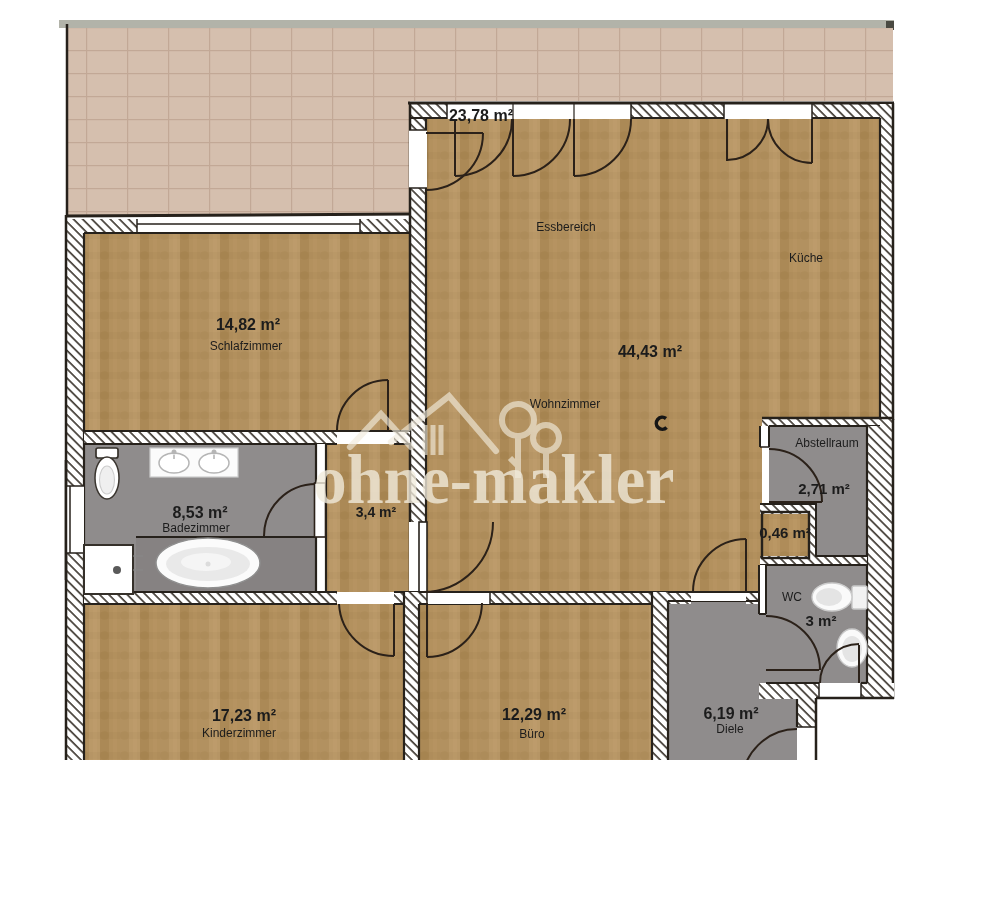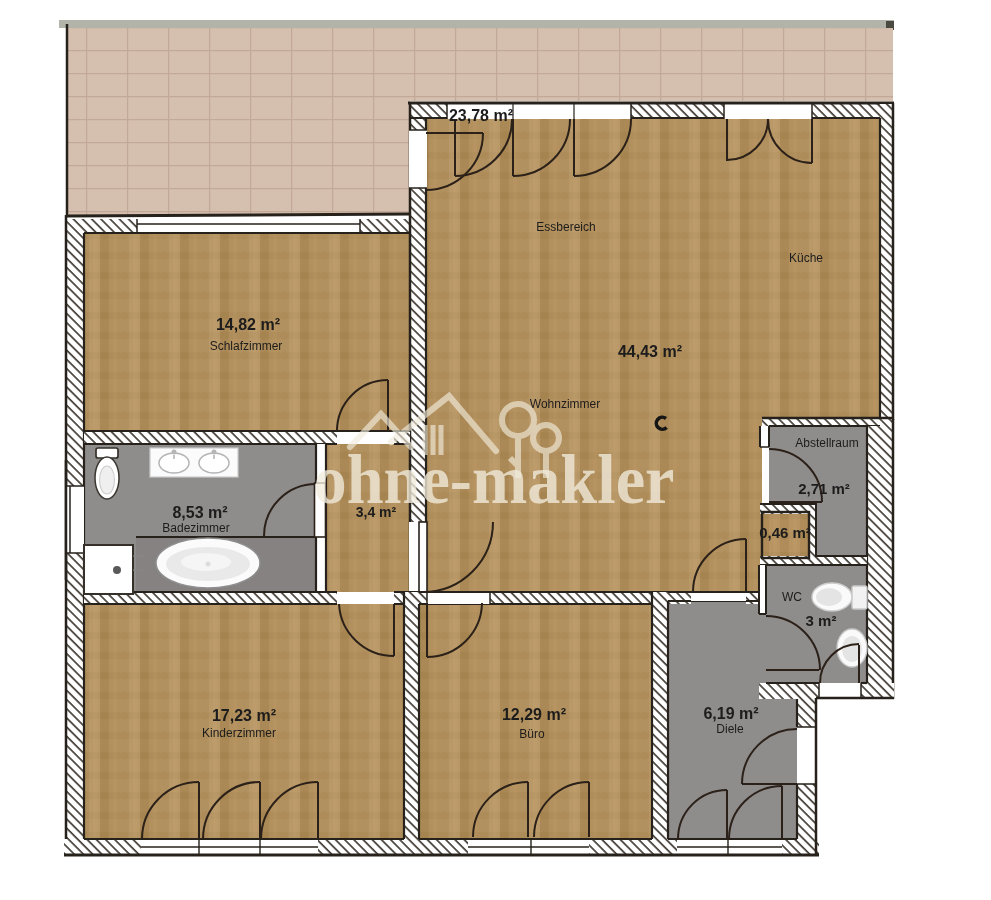--- a/index.html
+++ b/index.html
@@ -1,16 +1,16 @@
 <!DOCTYPE html>
 <html><head>
 <meta charset="utf-8">
 <style>
   html,body{margin:0;padding:0;background:#ffffff;}
-  #page{width:991px;height:900px;position:relative;font-family:"Liberation Sans", sans-serif;}
+  #page{width:991px;height:760px;position:relative;font-family:"Liberation Sans", sans-serif;}
   svg{display:block;}
   .area{font-family:"Liberation Sans", sans-serif;fill:#1c1c1c;font-size:16px;font-weight:bold;}
   .a15{font-size:15px;}
   .a14{font-size:14px;}
   .name{font-family:"Liberation Sans", sans-serif;fill:#1c1c1c;font-size:12px;}
   .wm{font-family:"Liberation Serif", serif;fill:#f2ecdd;font-weight:bold;}
 </style>
 </head>
 <body>
 <div id="page">

